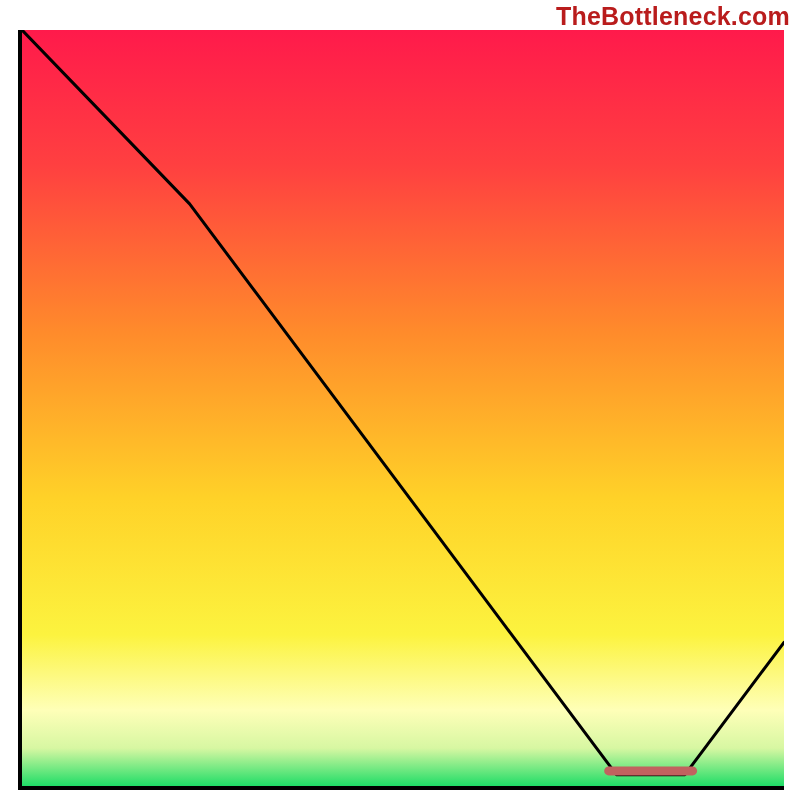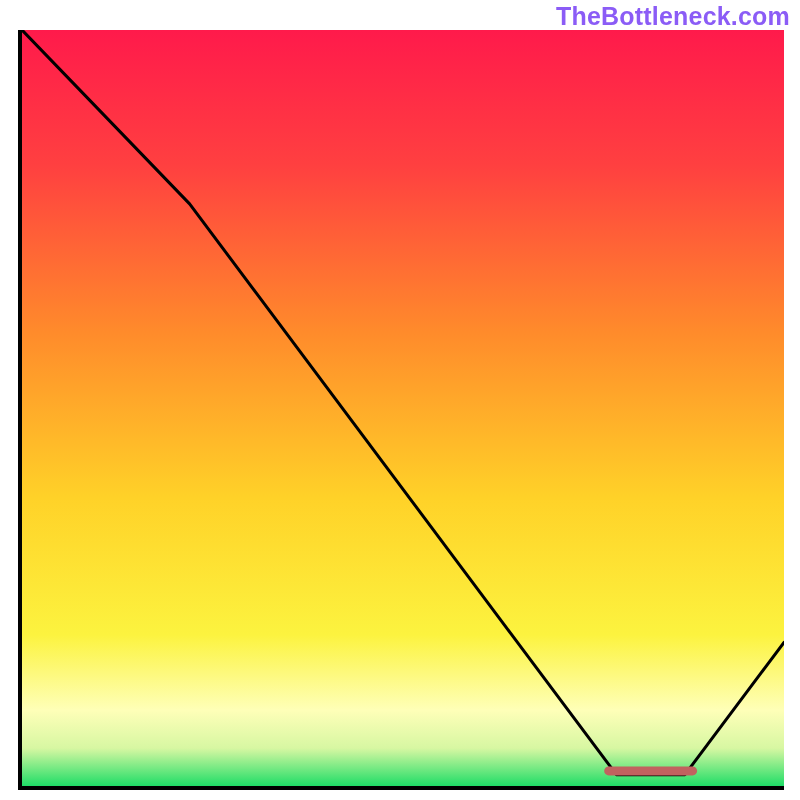--- a/index.html
+++ b/index.html
@@ -12,21 +12,21 @@
   }
   .container {
     position: relative;
     width: 800px;
     height: 800px;
   }
   .watermark {
     position: absolute;
     top: 2px;
     right: 10px;
-    color: #8b5cf6;
+    color: #b91c1c;
     font-size: 25px;
     font-weight: 600;
     letter-spacing: 0.2px;
   }
   .plot-wrap {
     position: absolute;
     left: 18px;
     top: 30px;
     width: 766px;
     height: 760px;

